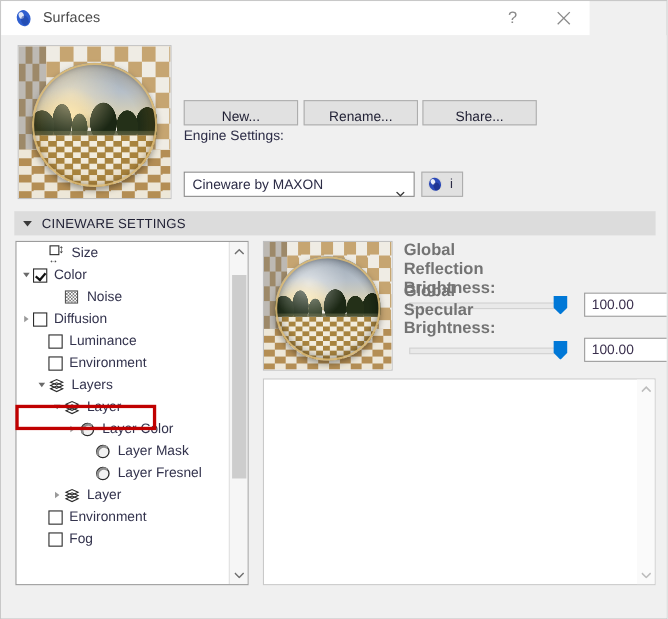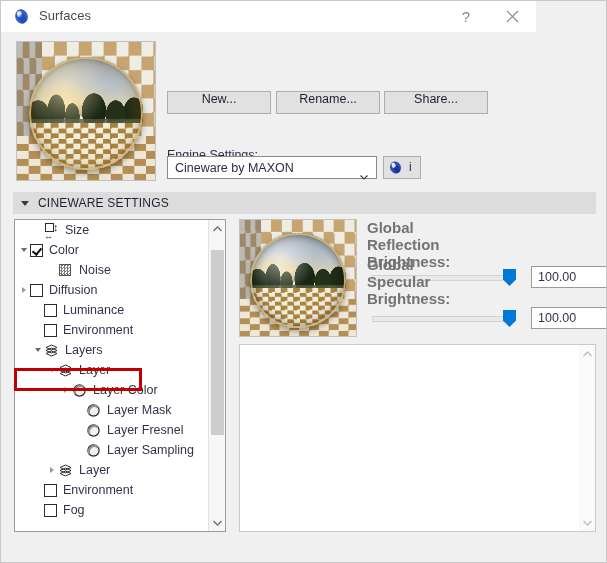--- a/index.html
+++ b/index.html
@@ -158,30 +158,30 @@
   }
 
   
   .btn {
     position: absolute;
     height: 23px;
     background: #e1e1e1;
     border: 1px solid #adadad;
     box-sizing: border-box;
     font-size: 12.5px; color: #1f1f33;
-    display: flex; align-items: flex-start; justify-content: center;
+    display: flex; align-items: flex-end; justify-content: center;
   }
   .btn-new    { left: 166px; top: 59px; width: 104px; }
   .btn-rename { left: 275px; top: 59px; width: 104px; }
   .btn-share  { left: 383px; top: 59px; width: 104px; }
   .btn-delete { left: 488px; top: 59px; width: 104px; }
 
   
   .engine-label {
-    position: absolute; left: 166px; top: 116px;
+    position: absolute; left: 166px; top: 84px;
     font-size: 12.5px; color: #2c2c46;
   }
   .engine-select {
     position: absolute; left: 166px; top: 124px;
     width: 210px; height: 23px;
     background: #ffffff;
     border: 1px solid #8a8a8a;
     box-sizing: border-box;
   }
   .engine-select .val {
@@ -575,31 +575,20 @@
             <span class="twisty"></span>
             <span class="ico sphere-icon">
               <svg width="15" height="15" viewBox="0 0 15 15">
                 <circle cx="7.5" cy="7.5" r="5.6" fill="#f2f2f2" stroke="#2b2b2b" stroke-width="1.2"></circle>
                 <path d="M3.4 11 A5.6 5.6 0 0 1 11.6 4" fill="none" stroke="#8f8f8f" stroke-width="2.2"></path>
               </svg>
             </span>
             <span class="lbl">Layer Fresnel</span>
           </div>
           <div class="row">
-            <span style="flex: 0 0 auto; width: 59px;"></span>
-            <span class="twisty"></span>
-            <span class="ico sphere-icon">
-              <svg width="15" height="15" viewBox="0 0 15 15">
-                <circle cx="7.5" cy="7.5" r="5.6" fill="#f2f2f2" stroke="#2b2b2b" stroke-width="1.2"></circle>
-                <path d="M3.4 11 A5.6 5.6 0 0 1 11.6 4" fill="none" stroke="#8f8f8f" stroke-width="2.2"></path>
-              </svg>
-            </span>
-            <span class="lbl">Layer Sampling</span>
-          </div>
-          <div class="row">
             <span style="flex: 0 0 auto; width: 31px;"></span>
             <span class="twisty">
               <span class="right"></span>
             </span>
             <span class="ico layers-icon">
               <svg width="15" height="15" viewBox="0 0 15 15">
                 <path d="M2 10.5 L7.5 8 L13 10.5 L7.5 13 Z" fill="none" stroke="#2b2b2b" stroke-width="1"></path>
                 <path d="M2 7.5 L7.5 5 L13 7.5 L7.5 10 Z" fill="none" stroke="#2b2b2b" stroke-width="1"></path>
                 <path d="M2 4.5 L7.5 2 L13 4.5 L7.5 7 Z" fill="none" stroke="#2b2b2b" stroke-width="1"></path>
               </svg>

